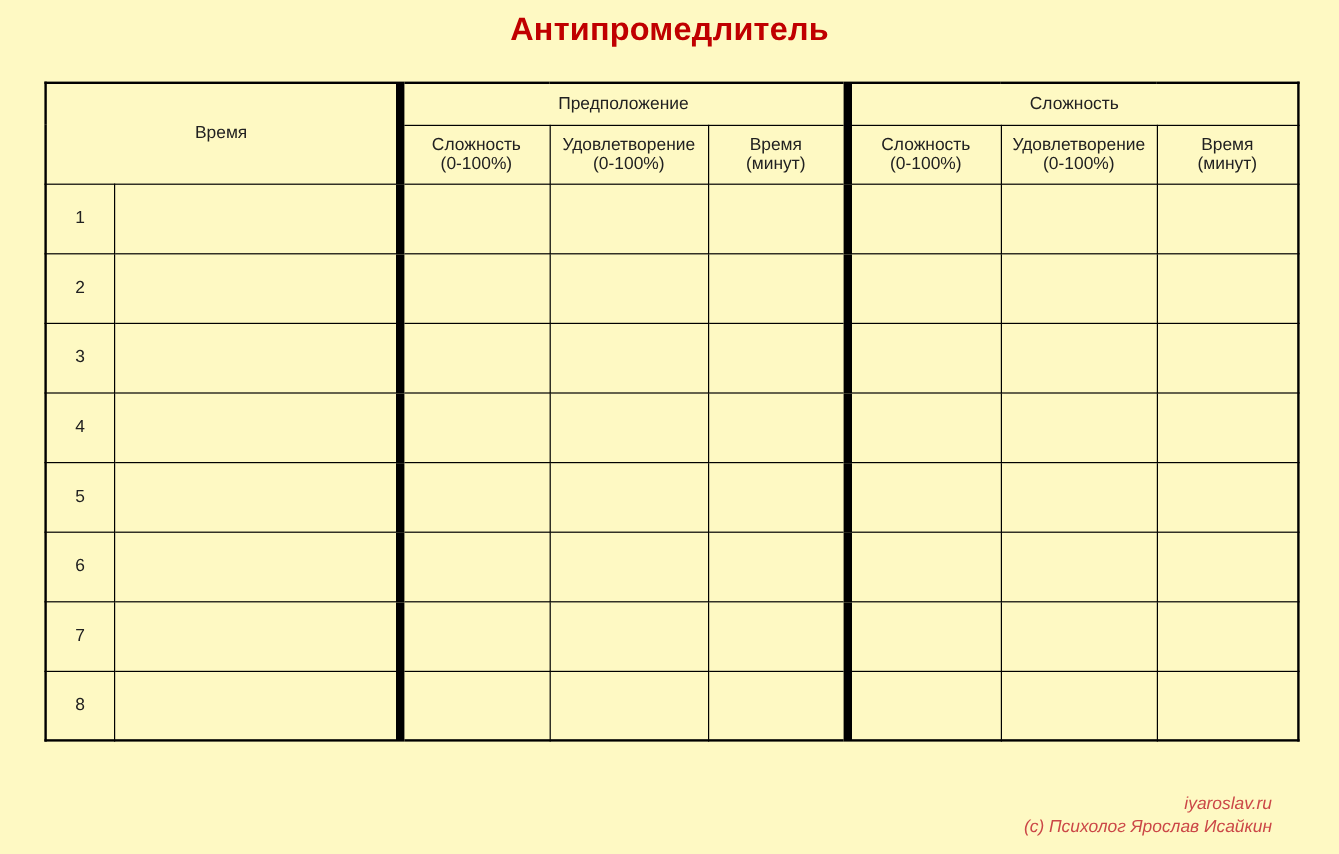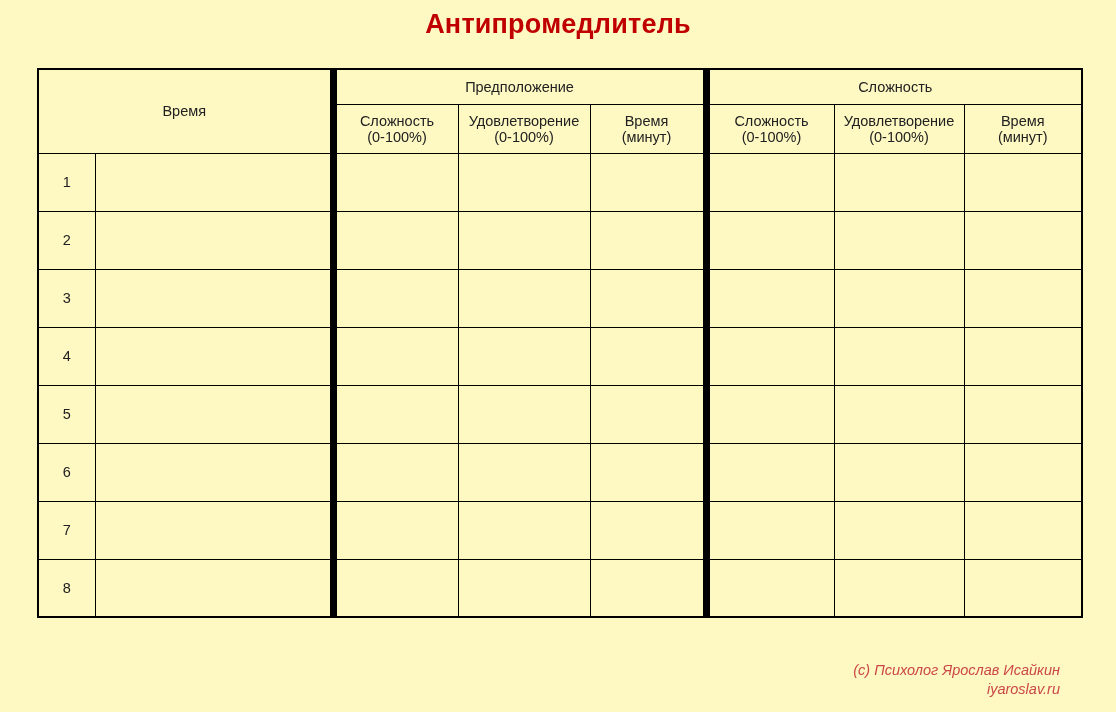--- a/index.html
+++ b/index.html
@@ -202,17 +202,17 @@
       <td></td>
       <td></td>
       <td class="thick-left"></td>
       <td></td>
       <td></td>
     </tr>
   </tbody>
     </table>
 
   <div class="footer">
+    <div>iyaroslav.ru</div>
     <div>(с) Психолог Ярослав Исайкин</div>
-    <div>iyaroslav.ru</div>
   </div>
 
 </div>
 
 </body></html>

